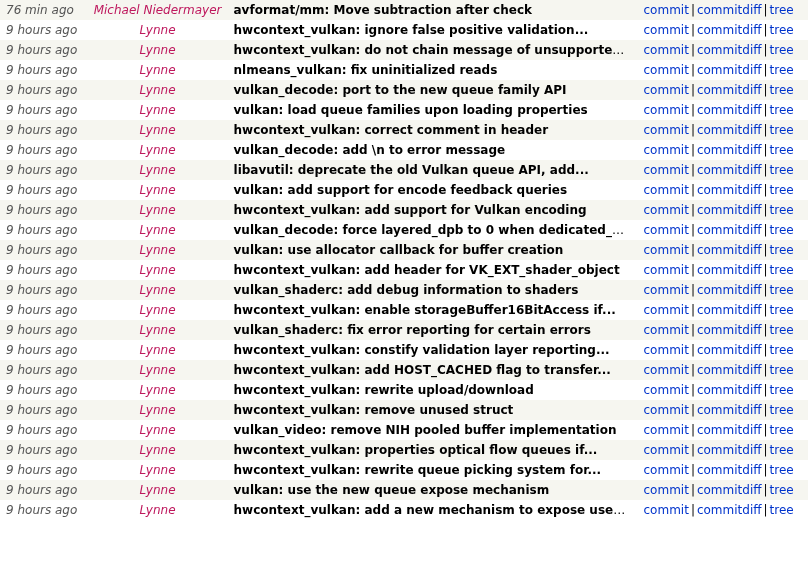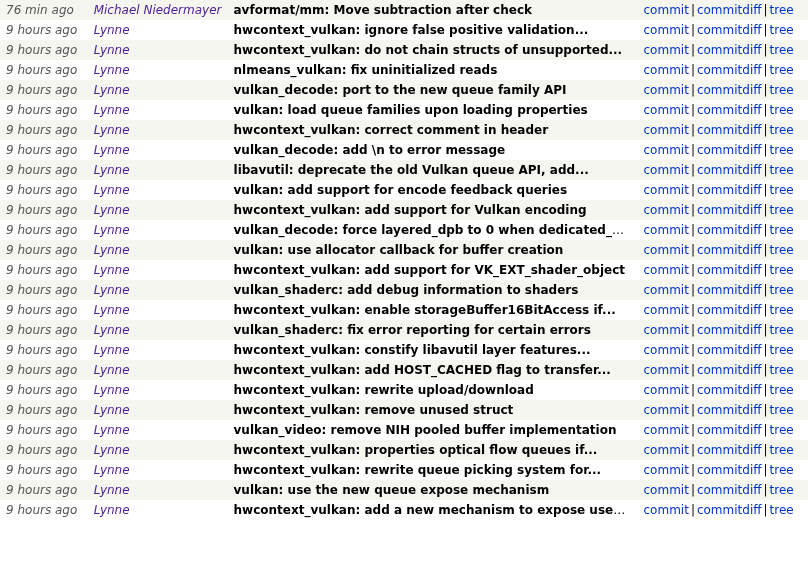--- a/index.html
+++ b/index.html
@@ -22,21 +22,22 @@
     white-space: nowrap;
   }
   td.age {
     width: 90px;
     font-style: italic;
     color: #555555;
   }
   td.author {
     width: 135px;
     font-style: italic;
-    color: #4c1d95;
+    color: #be185d;
+    text-align: center;
   }
   td.subject {
     overflow: hidden;
     text-overflow: ellipsis;
     max-width: 410px;
   }
   td.subject a {
     font-weight: 700;
     color: #000000;
     text-decoration: none;
@@ -68,21 +69,21 @@
       </tr>
       <tr>
         <td class="age">9 hours ago</td>
         <td class="author">Lynne</td>
         <td class="subject"><a href="#">hwcontext_vulkan: ignore false positive validation...</a></td>
         <td class="links"><a href="#">commit</a><span class="sep">|</span><a href="#">commitdiff</a><span class="sep">|</span><a href="#">tree</a></td>
       </tr>
       <tr>
         <td class="age">9 hours ago</td>
         <td class="author">Lynne</td>
-        <td class="subject"><a href="#">hwcontext_vulkan: do not chain structs of unsupported...</a></td>
+        <td class="subject"><a href="#">hwcontext_vulkan: do not chain message of unsupported...</a></td>
         <td class="links"><a href="#">commit</a><span class="sep">|</span><a href="#">commitdiff</a><span class="sep">|</span><a href="#">tree</a></td>
       </tr>
       <tr>
         <td class="age">9 hours ago</td>
         <td class="author">Lynne</td>
         <td class="subject"><a href="#">nlmeans_vulkan: fix uninitialized reads</a></td>
         <td class="links"><a href="#">commit</a><span class="sep">|</span><a href="#">commitdiff</a><span class="sep">|</span><a href="#">tree</a></td>
       </tr>
       <tr>
         <td class="age">9 hours ago</td>
@@ -134,21 +135,21 @@
       </tr>
       <tr>
         <td class="age">9 hours ago</td>
         <td class="author">Lynne</td>
         <td class="subject"><a href="#">vulkan: use allocator callback for buffer creation</a></td>
         <td class="links"><a href="#">commit</a><span class="sep">|</span><a href="#">commitdiff</a><span class="sep">|</span><a href="#">tree</a></td>
       </tr>
       <tr>
         <td class="age">9 hours ago</td>
         <td class="author">Lynne</td>
-        <td class="subject"><a href="#">hwcontext_vulkan: add support for VK_EXT_shader_object</a></td>
+        <td class="subject"><a href="#">hwcontext_vulkan: add header for VK_EXT_shader_object</a></td>
         <td class="links"><a href="#">commit</a><span class="sep">|</span><a href="#">commitdiff</a><span class="sep">|</span><a href="#">tree</a></td>
       </tr>
       <tr>
         <td class="age">9 hours ago</td>
         <td class="author">Lynne</td>
         <td class="subject"><a href="#">vulkan_shaderc: add debug information to shaders</a></td>
         <td class="links"><a href="#">commit</a><span class="sep">|</span><a href="#">commitdiff</a><span class="sep">|</span><a href="#">tree</a></td>
       </tr>
       <tr>
         <td class="age">9 hours ago</td>
@@ -158,21 +159,21 @@
       </tr>
       <tr>
         <td class="age">9 hours ago</td>
         <td class="author">Lynne</td>
         <td class="subject"><a href="#">vulkan_shaderc: fix error reporting for certain errors</a></td>
         <td class="links"><a href="#">commit</a><span class="sep">|</span><a href="#">commitdiff</a><span class="sep">|</span><a href="#">tree</a></td>
       </tr>
       <tr>
         <td class="age">9 hours ago</td>
         <td class="author">Lynne</td>
-        <td class="subject"><a href="#">hwcontext_vulkan: constify libavutil layer features...</a></td>
+        <td class="subject"><a href="#">hwcontext_vulkan: constify validation layer reporting...</a></td>
         <td class="links"><a href="#">commit</a><span class="sep">|</span><a href="#">commitdiff</a><span class="sep">|</span><a href="#">tree</a></td>
       </tr>
       <tr>
         <td class="age">9 hours ago</td>
         <td class="author">Lynne</td>
         <td class="subject"><a href="#">hwcontext_vulkan: add HOST_CACHED flag to transfer...</a></td>
         <td class="links"><a href="#">commit</a><span class="sep">|</span><a href="#">commitdiff</a><span class="sep">|</span><a href="#">tree</a></td>
       </tr>
       <tr>
         <td class="age">9 hours ago</td>

